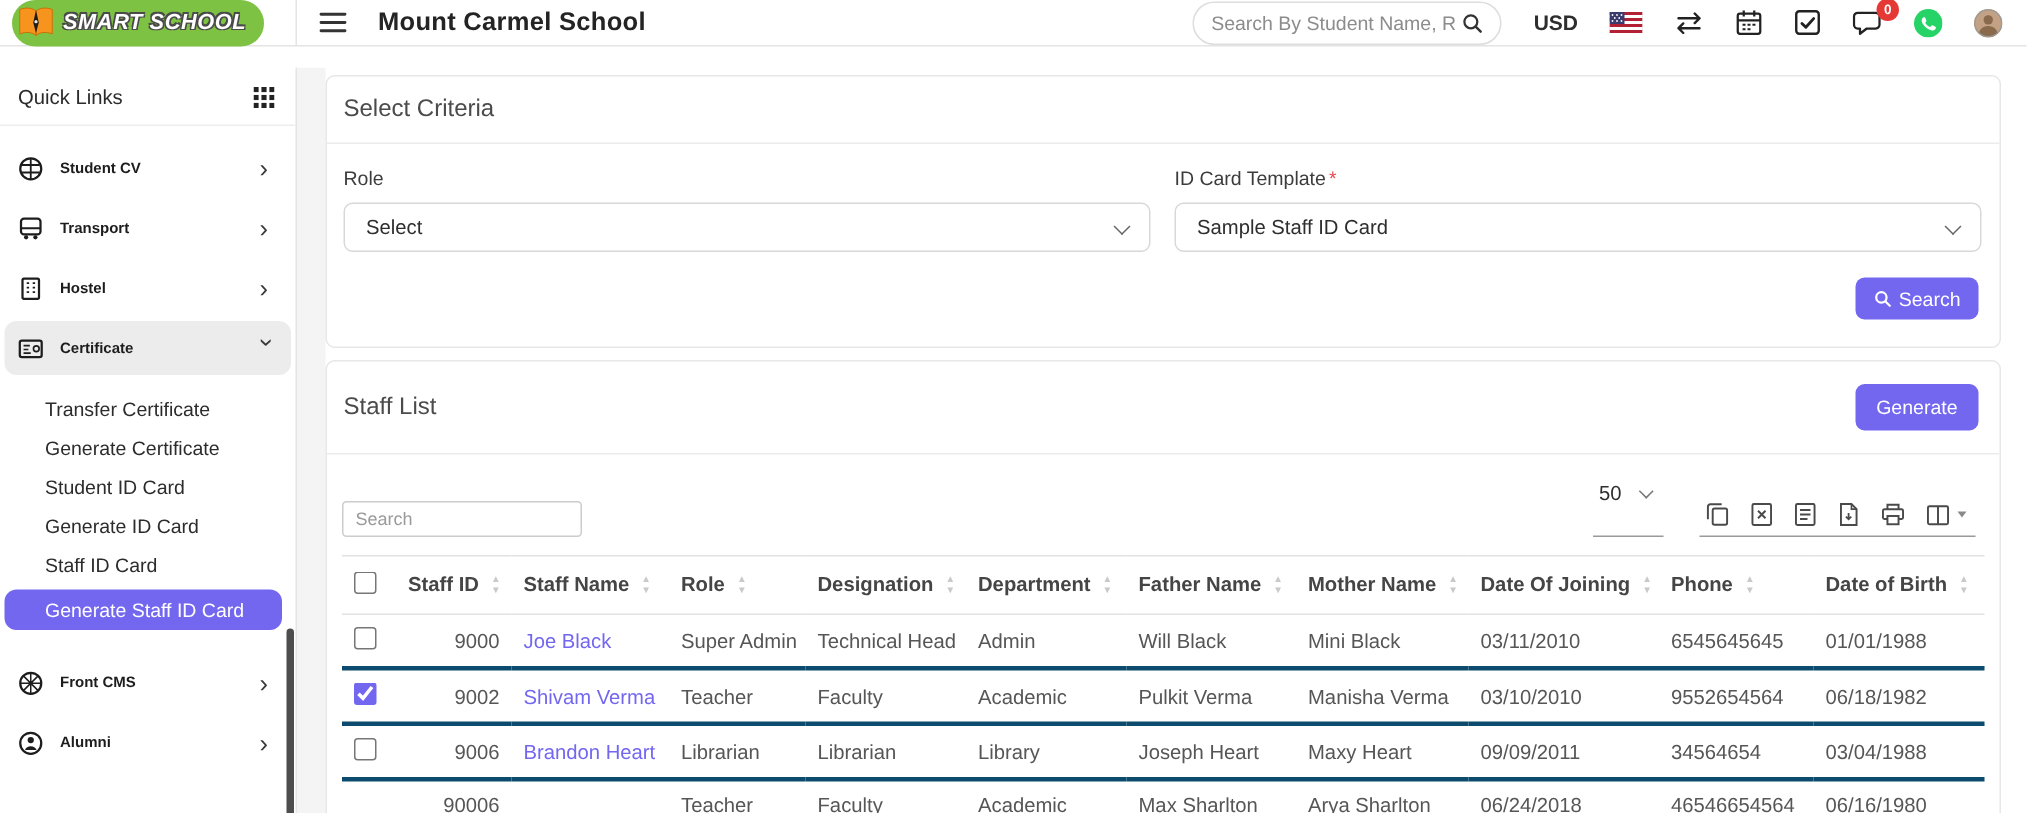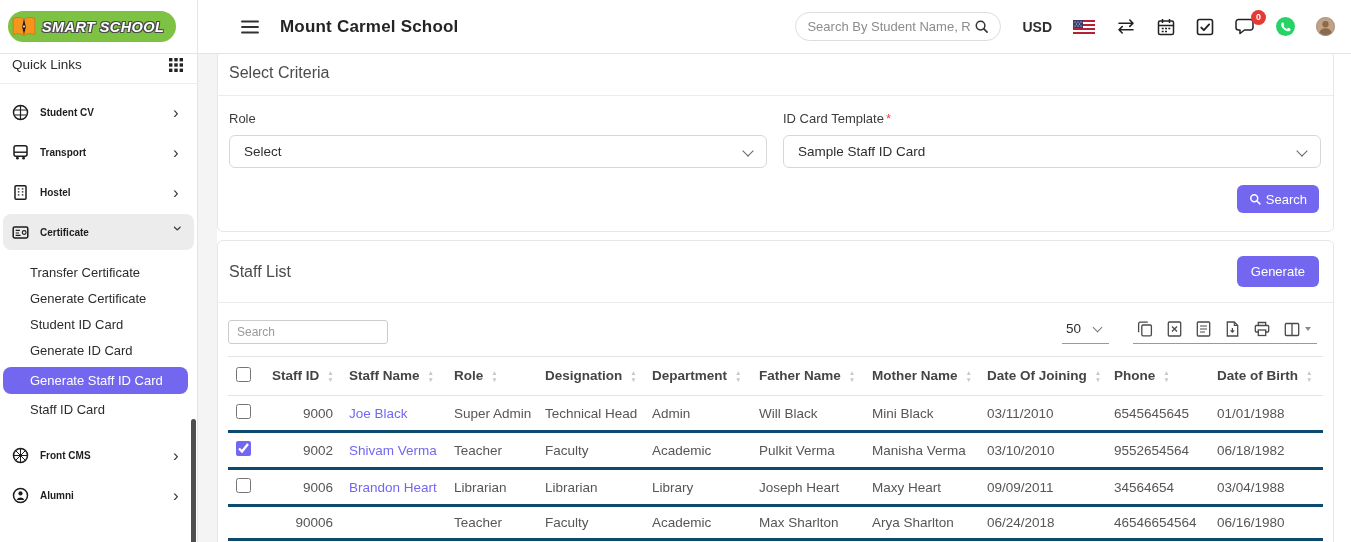--- a/index.html
+++ b/index.html
@@ -1,21 +1,21 @@
 <!DOCTYPE html>
 <html><head>
 <meta charset="utf-8">
 <style>
   * { margin:0; padding:0; box-sizing:border-box; }
   html,body { width:1351px; height:542px; overflow:hidden; background:#fff;
     font-family:"Liberation Sans", sans-serif; }
 
   
-  .topbar { position:fixed; top:0; left:0; width:1351px; height:54px; background:#fff;
-    border-bottom:1px solid #e4e4e4; display:flex; z-index:20;gap:28px; }
+  .topbar { position:fixed; top:0; left:0; width:1351px; height:31px; background:#fff;
+    border-bottom:1px solid #e4e4e4; display:flex; z-index:20; }
   .topbar-left { width:198px; border-right:1px solid #e4e4e4; display:flex; align-items:center; padding-left:8px; }
   .logo-badge { background:#7dc242; border-radius:16px; height:31px; display:flex; align-items:center;
     gap:5px; padding:0 12px 0 3px; }
   .logo-book { width:26px; height:22px; }
   .logo-text { font-size:14.5px; font-weight:bold; font-style:italic; color:#fff; letter-spacing:.4px;
     text-shadow:1px 1px 0 #4a4a4a, -1px 1px 0 #4a4a4a, 1px -1px 0 #4a4a4a, -1px -1px 0 #4a4a4a; white-space:nowrap; }
   .topbar-main { flex:1; display:flex; align-items:center; padding:0 16px 0 14px; }
   .hamburger { width:20px; height:16px; cursor:pointer; }
   .school-title { font-size:17px; font-weight:bold; color:#242424; margin-left:20px; letter-spacing:.2px; }
   .topbar-right { margin-left:auto; display:flex; align-items:center; gap:21px; }
@@ -77,21 +77,21 @@
 
   .staff-header { display:flex; align-items:center; justify-content:space-between;
     padding:0 14px 0 11px; height:62px; border-bottom:1px solid #ececec; }
   .staff-title { font-size:16px; color:#4b4b4b; }
   .staff-toolbar { display:flex; align-items:flex-end; justify-content:space-between; padding:16px 16px 9px 10px; }
   .table-search { width:160px; height:24px; border:1px solid #ccc; border-radius:3px; padding:0 8px;
     font-size:12px; color:#555; outline:none; font-family:inherit; }
   .table-search::placeholder { color:#9a9a9a; }
   .toolbar-right { display:flex; align-items:flex-end; gap:24px; }
   .page-size { display:flex; align-items:center; gap:13px; border-bottom:1px solid #9a9a9a;
-    padding:2px 8px 7px 4px; font-size:13.5px; color:#2e2e2e; cursor:pointer; }
+    padding:2px 8px 21px 4px; font-size:13.5px; color:#2e2e2e; cursor:pointer; }
   .page-size .chevron { width:7px; height:7px; border-right:1.5px solid #777; border-bottom:1.5px solid #777;
     transform:rotate(45deg); margin-top:-3px; }
   .export-icons { display:flex; align-items:center; gap:14px; border-bottom:1px solid #9a9a9a;
     padding:0 6px 6px 4px; }
   .export-icons svg { display:block; cursor:pointer; }
   .caret-down { width:0; height:0; border-left:3.5px solid transparent; border-right:3.5px solid transparent;
     border-top:4.5px solid #8a8a8a; margin-left:-9px; }
 
   table.staff { width:calc(100% - 20px); margin:3px 10px 0; border-collapse:collapse; font-size:13.5px;
     table-layout:fixed; }
@@ -259,22 +259,22 @@
       </svg>
       <span class="mlabel">Certificate</span>
       <span class="chev down"></span>
     </div>
 
     <div class="submenu">
       <div class="submenu-item">Transfer Certificate</div>
       <div class="submenu-item">Generate Certificate</div>
       <div class="submenu-item">Student ID Card</div>
       <div class="submenu-item">Generate ID Card</div>
+      <div class="submenu-item">Staff ID Card</div>
       <div class="submenu-item active">Generate Staff ID Card</div>
-      <div class="submenu-item">Staff ID Card</div>
     </div>
 
     <div class="menu-item">
       <svg class="micon" viewBox="0 0 17 17">
         <circle cx="8.5" cy="8.5" r="7" fill="none" stroke="#1d1d1d" stroke-width="1.5"></circle>
         <path d="M8.5 1.5v14M1.5 8.5h14M3.6 3.6l9.8 9.8M13.4 3.6l-9.8 9.8" stroke="#1d1d1d" stroke-width="1" fill="none"></path>
       </svg>
       <span class="mlabel">Front CMS</span>
       <span class="chev"></span>
     </div>

